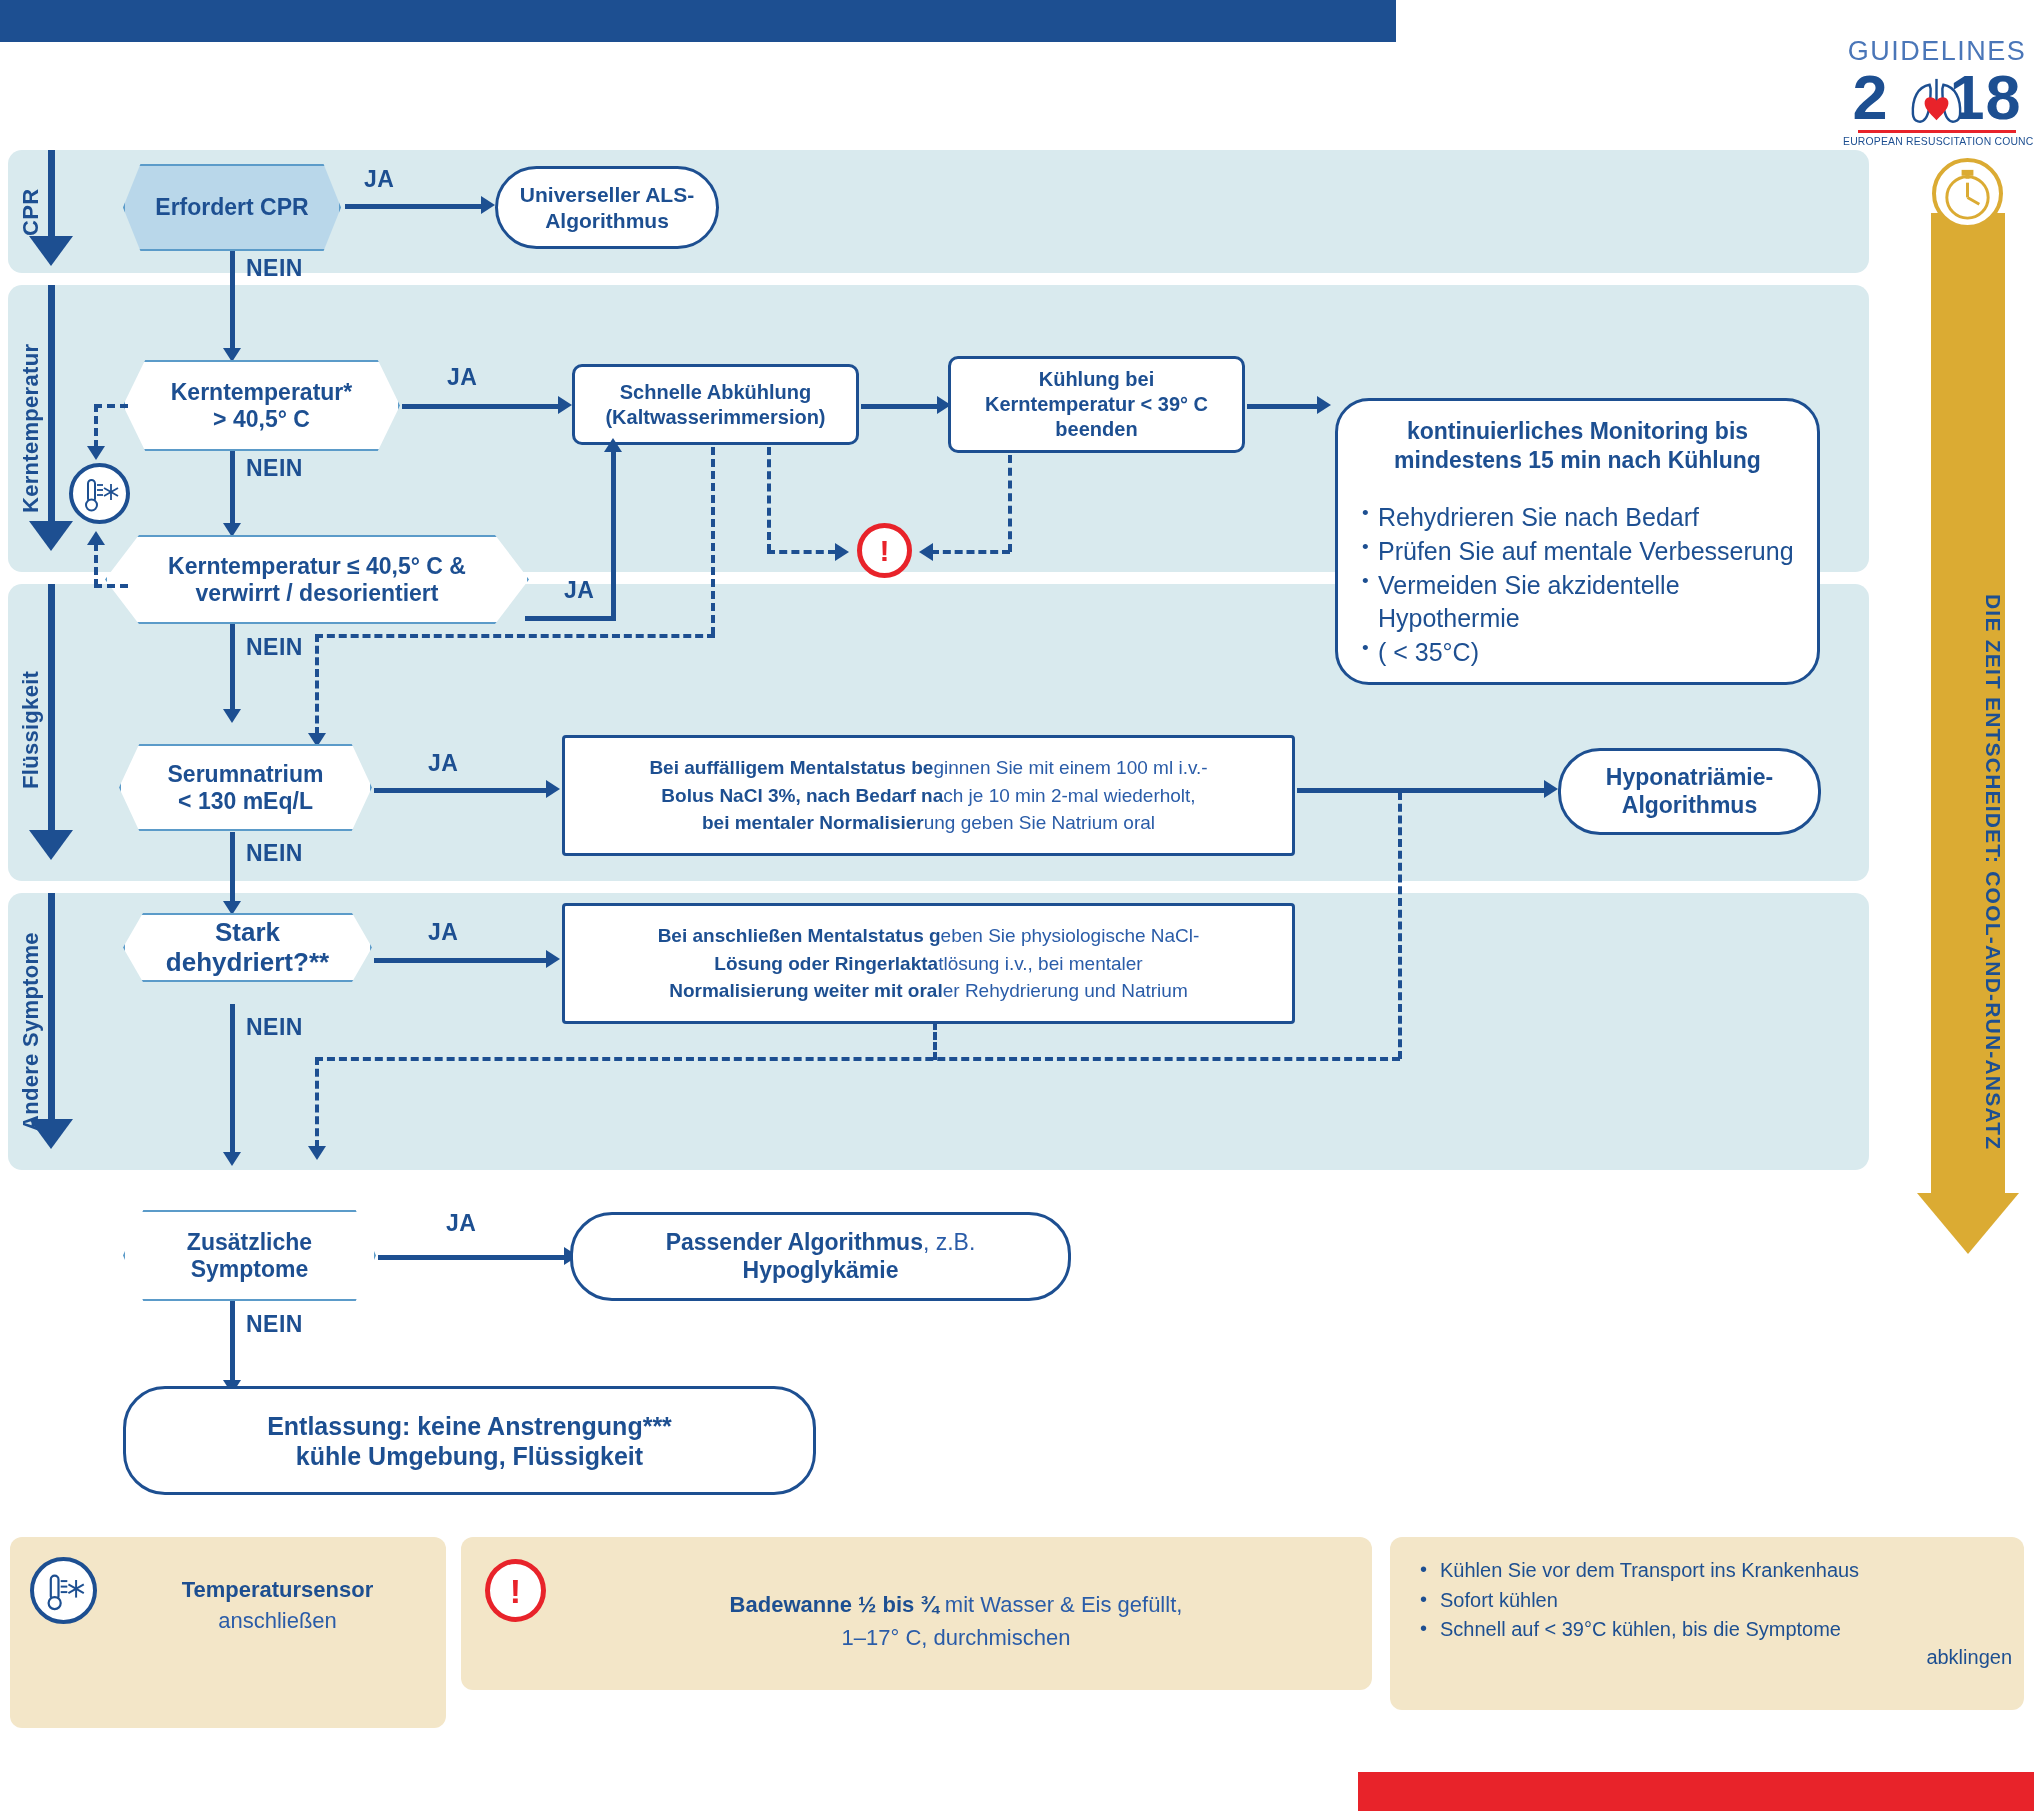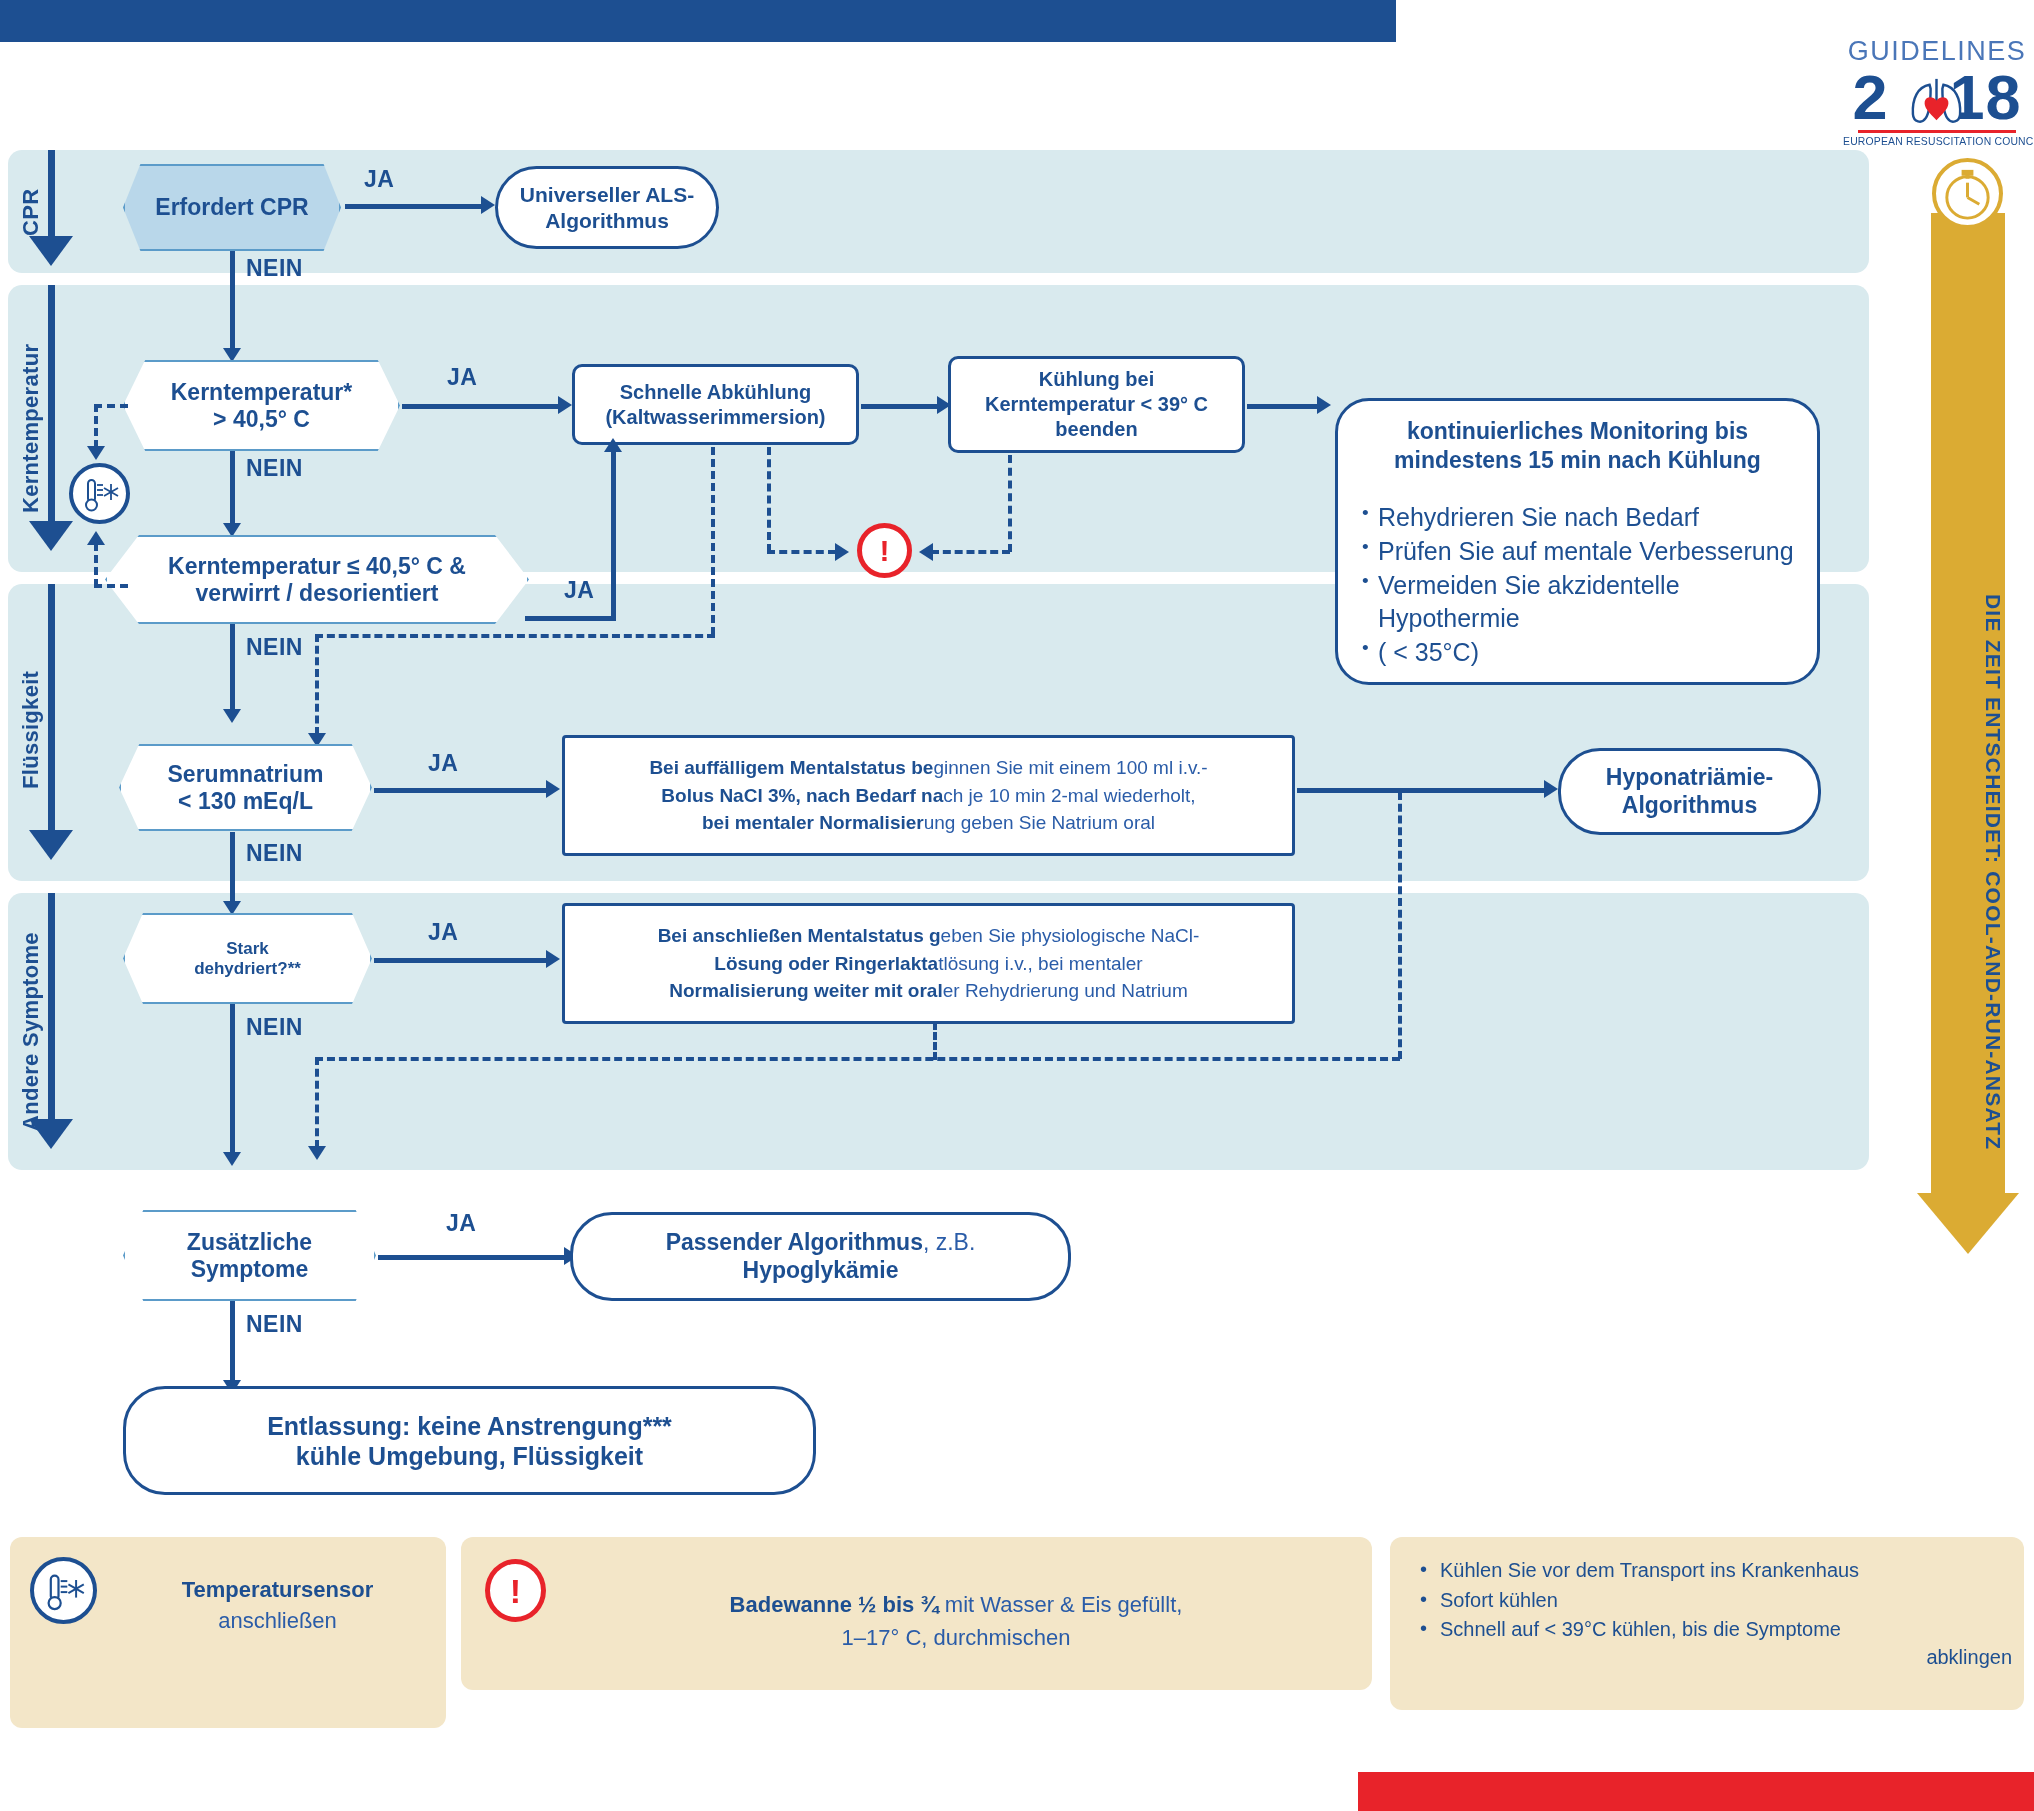--- a/index.html
+++ b/index.html
@@ -351,21 +351,21 @@
   <span>
     <span style="display:block">Hyponatriämie-</span>
     <span style="display:block">Algorithmus</span>
   </span>
 </div>
 
 <div class="abs ln-v" style="left:230px; top:832px; height:71px;"></div>
 <div class="abs arrow-d" style="left:223px; top:901px;"></div>
 <div class="abs edge-label" style="left:246px; top:840px;">NEIN</div>
 
-<div class="abs hexnode" style="left:123px; top:913px; width:249px; height:91px; font-size:17px;">
+<div class="abs hexnode" style="left:123px; top:913px; width:249px; height:69px; font-size:26px;">
   <span>
     <span style="display:block">Stark</span>
     <span style="display:block">dehydriert?**</span>
   </span>
 </div>
 
 <div class="abs ln-h" style="left:374px; top:958px; width:174px;"></div>
 <div class="abs arrow-r" style="left:546px; top:950px;"></div>
 <div class="abs edge-label" style="left:428px; top:919px;">JA</div>
 

